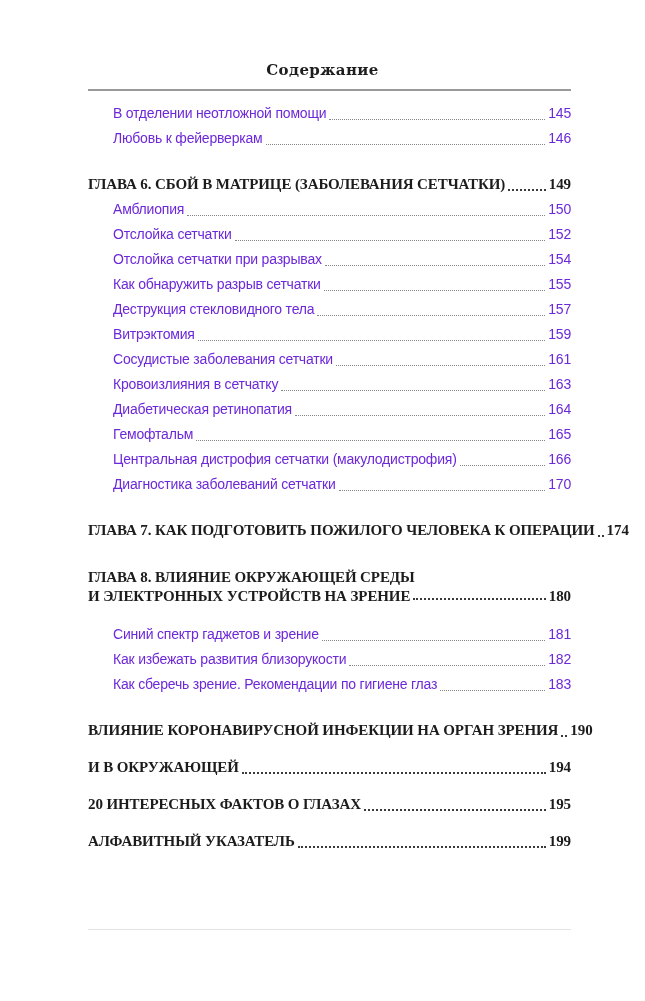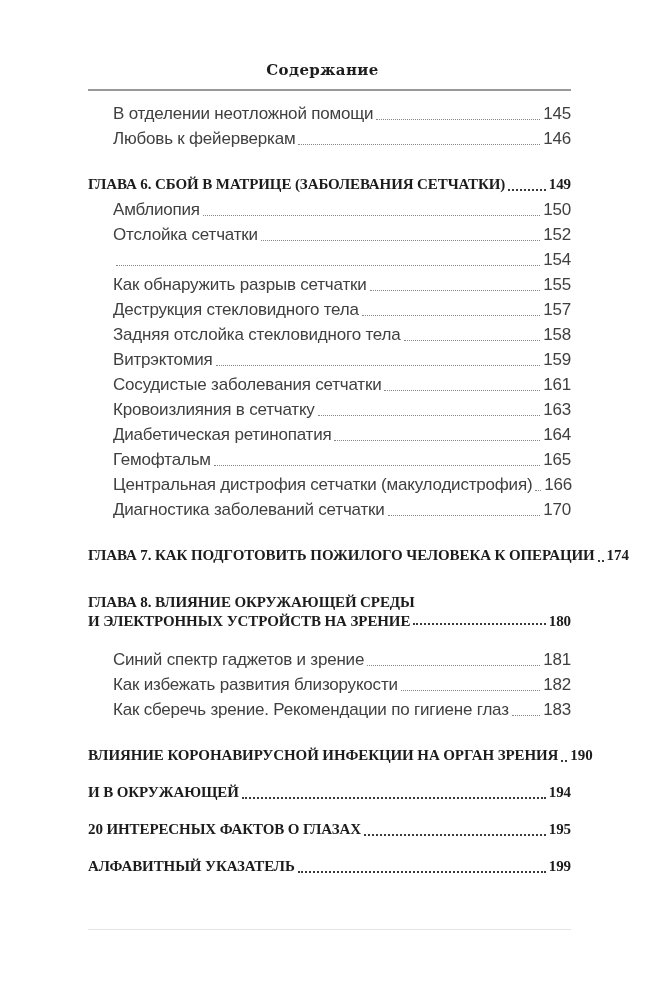--- a/index.html
+++ b/index.html
@@ -36,22 +36,22 @@
   .toc-dots {
     flex:1 1 auto;
     min-width:6px;
     border-bottom:2px dotted currentColor;
     margin:0 3px 6px 3px;
     align-self:flex-end;
   }
   .toc-page { white-space:nowrap; }
   .toc-entry.sub {
     padding-left:25px;
-    color:#404040;
-    font-size:17px;
+    color:#6d28d9;
+    font-size:14px;
     letter-spacing:-0.2px;
   }
   .toc-entry.sub .toc-dots { border-bottom-width:1.5px; color:#85878a; }
   .toc-entry.chapter {
     font-family:"Liberation Serif", serif;
     font-weight:700;
     color:#1c1c1c;
     font-size:15px;
     letter-spacing:-0.1px;
   }
@@ -100,43 +100,37 @@
       </div>
       <div class="toc-entry sub">
         <div class="toc-line">
           <span class="toc-label">Отслойка сетчатки</span>
           <span class="toc-dots"></span>
           <span class="toc-page">152</span>
         </div>
       </div>
       <div class="toc-entry sub">
         <div class="toc-line">
+          <span class="toc-label">Отслойка сетчатки при разрывах</span>
           <span class="toc-dots"></span>
           <span class="toc-page">154</span>
         </div>
       </div>
       <div class="toc-entry sub">
         <div class="toc-line">
           <span class="toc-label">Как обнаружить разрыв сетчатки</span>
           <span class="toc-dots"></span>
           <span class="toc-page">155</span>
         </div>
       </div>
       <div class="toc-entry sub">
         <div class="toc-line">
           <span class="toc-label">Деструкция стекловидного тела</span>
           <span class="toc-dots"></span>
           <span class="toc-page">157</span>
-        </div>
-      </div>
-      <div class="toc-entry sub">
-        <div class="toc-line">
-          <span class="toc-label">Задняя отслойка стекловидного тела</span>
-          <span class="toc-dots"></span>
-          <span class="toc-page">158</span>
         </div>
       </div>
       <div class="toc-entry sub">
         <div class="toc-line">
           <span class="toc-label">Витрэктомия</span>
           <span class="toc-dots"></span>
           <span class="toc-page">159</span>
         </div>
       </div>
       <div class="toc-entry sub">

